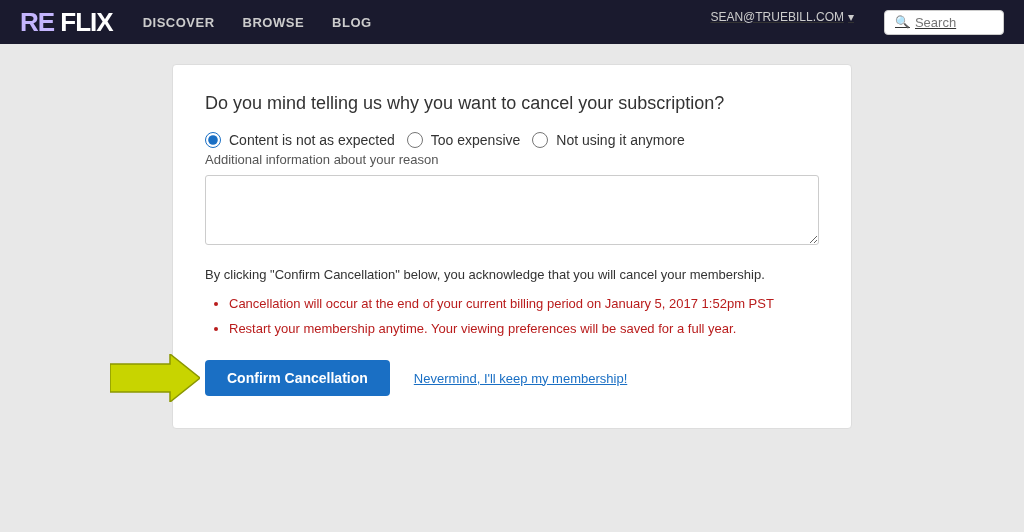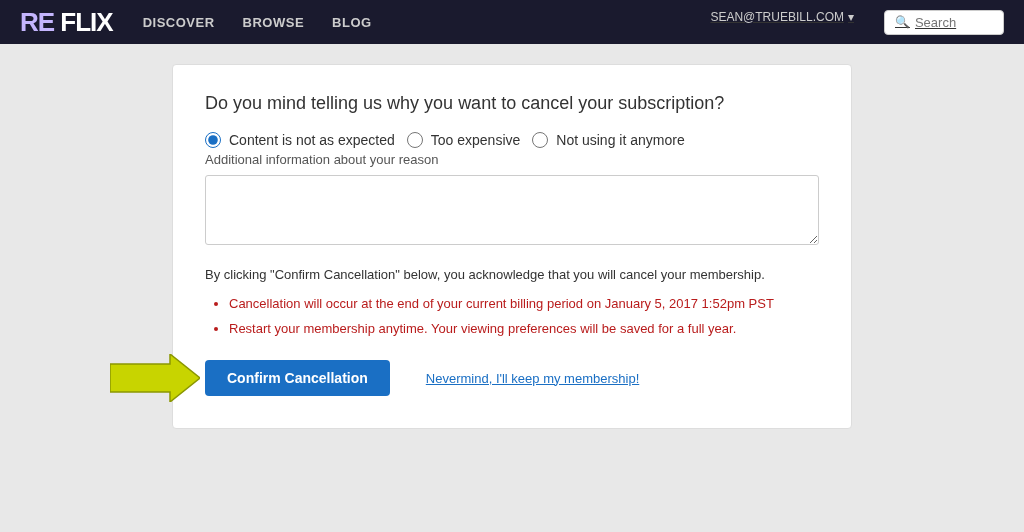--- a/index.html
+++ b/index.html
@@ -151,21 +151,21 @@
     }
     .bullet-list li {
       font-size: 13px;
       color: #b91c1c;
       margin-bottom: 5px;
       line-height: 1.5;
     }
     .action-row {
       display: flex;
       align-items: center;
-      gap: 36px;
+      gap: 24px;
       position: relative;
     }
     .arrow-container {
       position: absolute;
       left: -95px;
       top: 50%;
       transform: translateY(-50%);
       display: flex;
       align-items: center;
     }

